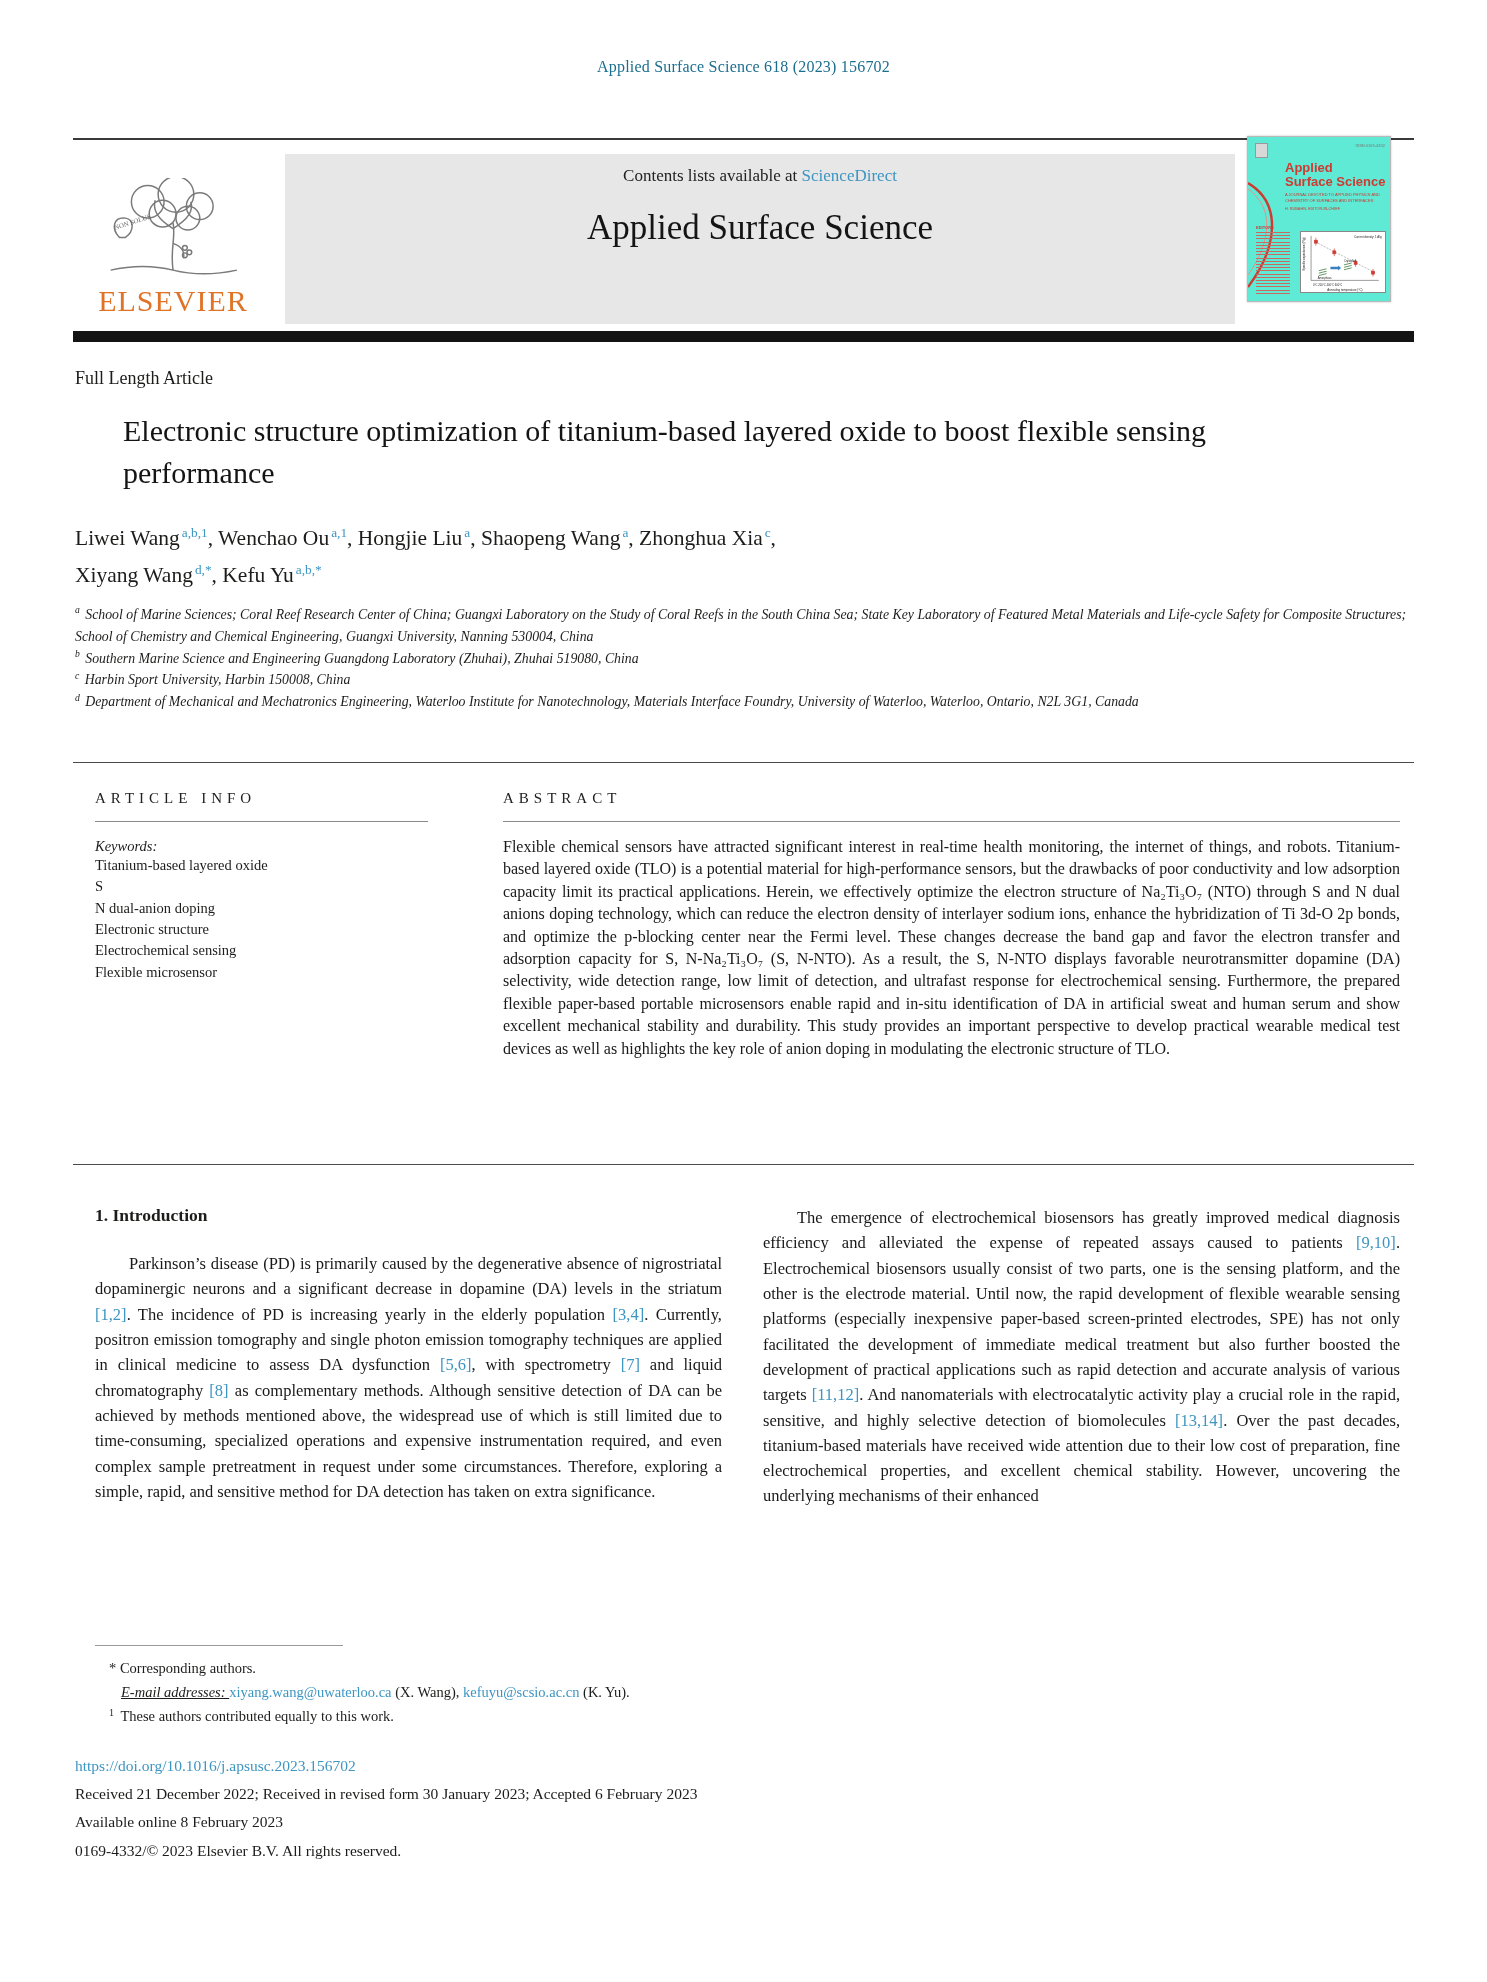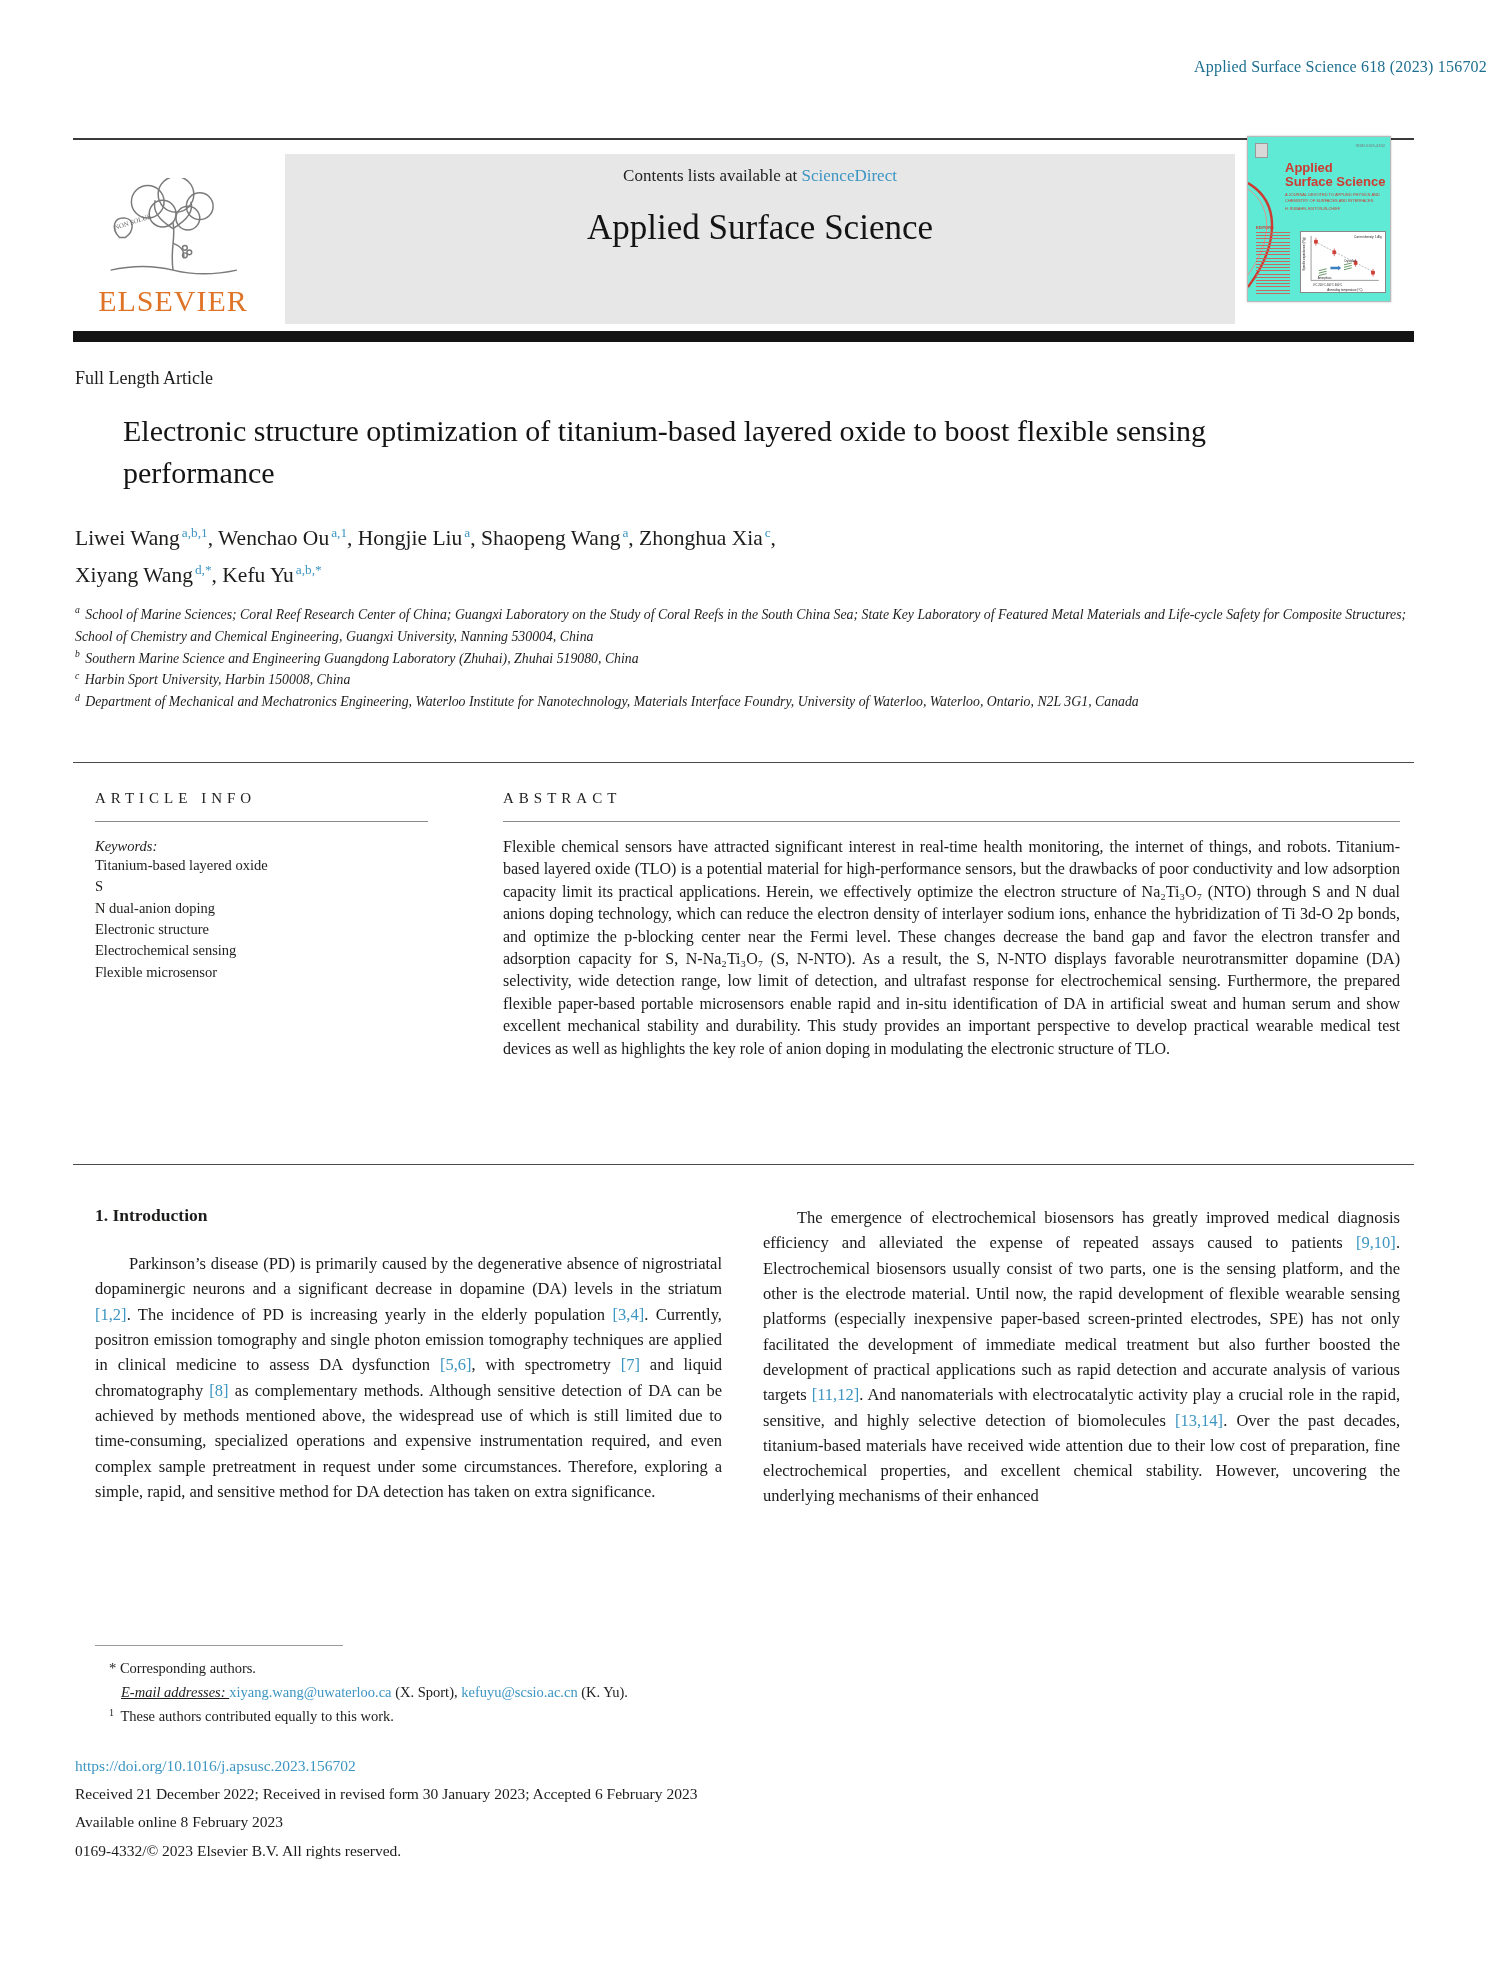--- a/index.html
+++ b/index.html
@@ -7,21 +7,21 @@
     --link:#3d95c2;
     --headteal:#1c6e8e;
     --orange:#df7327;
     --coverred:#cf3a32;
     --graybox:#e7e7e7;
   }
   *{margin:0;padding:0;box-sizing:border-box;}
   body{background:#ffffff;font-family:"Liberation Serif","DejaVu Serif",serif;color:var(--ink);}
   .page{position:relative;width:1487px;height:1982px;background:#fff;overflow:hidden;}
 
-  .head-citation{position:absolute;top:58px;left:0;width:100%;text-align:right;
+  .head-citation{position:absolute;top:58px;left:0;width:100%;text-align:center;
     font-size:16px;color:var(--headteal);letter-spacing:.2px;}
 
   .rule{position:absolute;left:73px;right:73px;background:#3a3a3a;}
   .rule-top{top:138px;height:2px;}
   .rule-mid1{top:762px;height:1px;background:#4a4a4a;}
   .rule-mid2{top:1164px;height:1px;background:#4a4a4a;}
 
   
   .masthead{position:absolute;top:152px;left:73px;right:73px;height:176px;}
   .logo{position:absolute;left:0;top:26px;width:200px;text-align:center;}
@@ -228,21 +228,21 @@
     </div>
     <div class="col-right">
       <p class="para"><span>The emergence of electrochemical biosensors has greatly improved medical diagnosis efficiency and alleviated the expense of repeated assays caused to patients </span><span class="lnk">[9,10]</span><span>. Electrochemical biosensors usually consist of two parts, one is the sensing platform, and the other is the electrode material. Until now, the rapid development of flexible wearable sensing platforms (especially inexpensive paper-based screen-printed electrodes, SPE) has not only facilitated the development of immediate medical treatment but also further boosted the development of practical applications such as rapid detection and accurate analysis of various targets </span><span class="lnk">[11,12]</span><span>. And nanomaterials with electrocatalytic activity play a crucial role in the rapid, sensitive, and highly selective detection of biomolecules </span><span class="lnk">[13,14]</span><span>. Over the past decades, titanium-based materials have received wide attention due to their low cost of preparation, fine electrochemical properties, and excellent chemical stability. However, uncovering the underlying mechanisms of their enhanced</span></p>
     </div>
   </div>
 
   <div class="fn-divider"></div>
 
   <div class="footnotes">
     <div class="fn"><span>* Corresponding authors.</span></div>
-    <div class="fn email"><span class="it">E-mail addresses: </span><span class="lnk">xiyang.wang@uwaterloo.ca</span><span> (X. Sport), </span><span class="lnk">kefuyu@scsio.ac.cn</span><span> (K. Yu).</span></div>
+    <div class="fn email"><span class="it">E-mail addresses: </span><span class="lnk">xiyang.wang@uwaterloo.ca</span><span> (X. Wang), </span><span class="lnk">kefuyu@scsio.ac.cn</span><span> (K. Yu).</span></div>
     <div class="fn"><sup>1</sup><span> These authors contributed equally to this work.</span></div>
   </div>
 
   <div class="footerblock">
     <div class="lnk">https://doi.org/10.1016/j.apsusc.2023.156702</div>
     <div>Received 21 December 2022; Received in revised form 30 January 2023; Accepted 6 February 2023</div>
     <div>Available online 8 February 2023</div>
     <div>0169-4332/© 2023 Elsevier B.V. All rights reserved.</div>
   </div>
 

